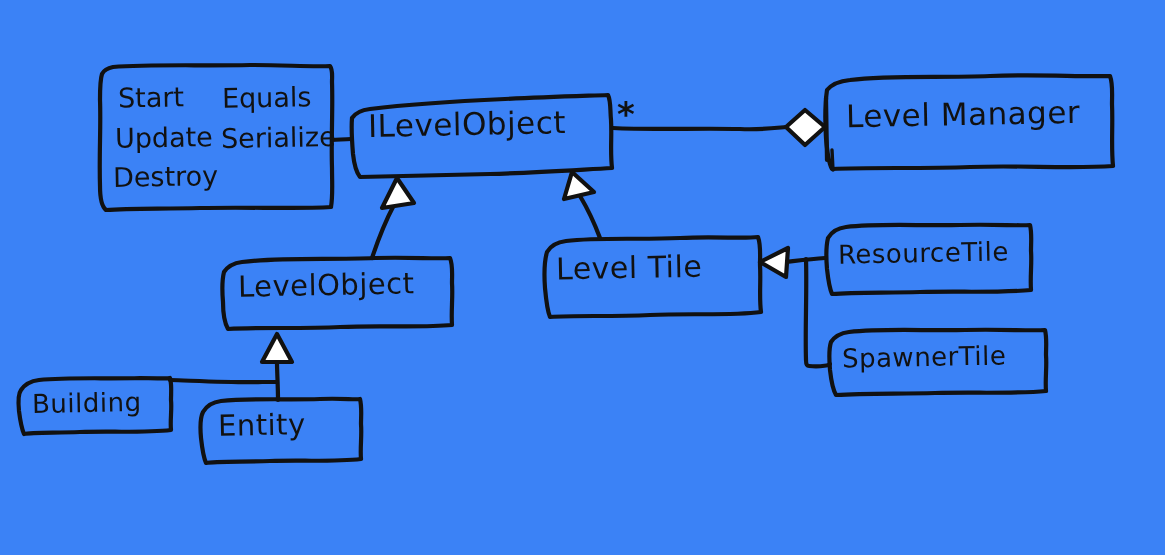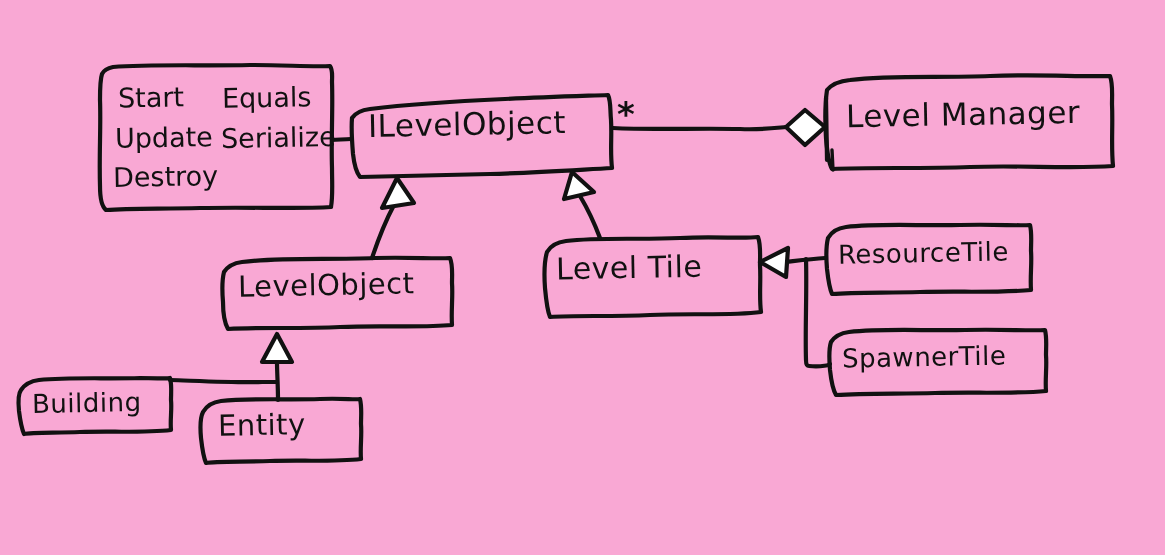--- a/index.html
+++ b/index.html
@@ -5,21 +5,21 @@
 <style>
   html, body {
     margin: 0;
     padding: 0;
     background: #ffffff;
   }
   #canvas {
     position: relative;
     width: 1165px;
     height: 555px;
-    background: #f9a8d4;
+    background: #3b82f6;
     overflow: hidden;
     font-family: "DejaVu Sans", sans-serif;
   }
   #sketch {
     position: absolute;
     left: 0;
     top: 0;
     width: 1165px;
     height: 555px;
   }

